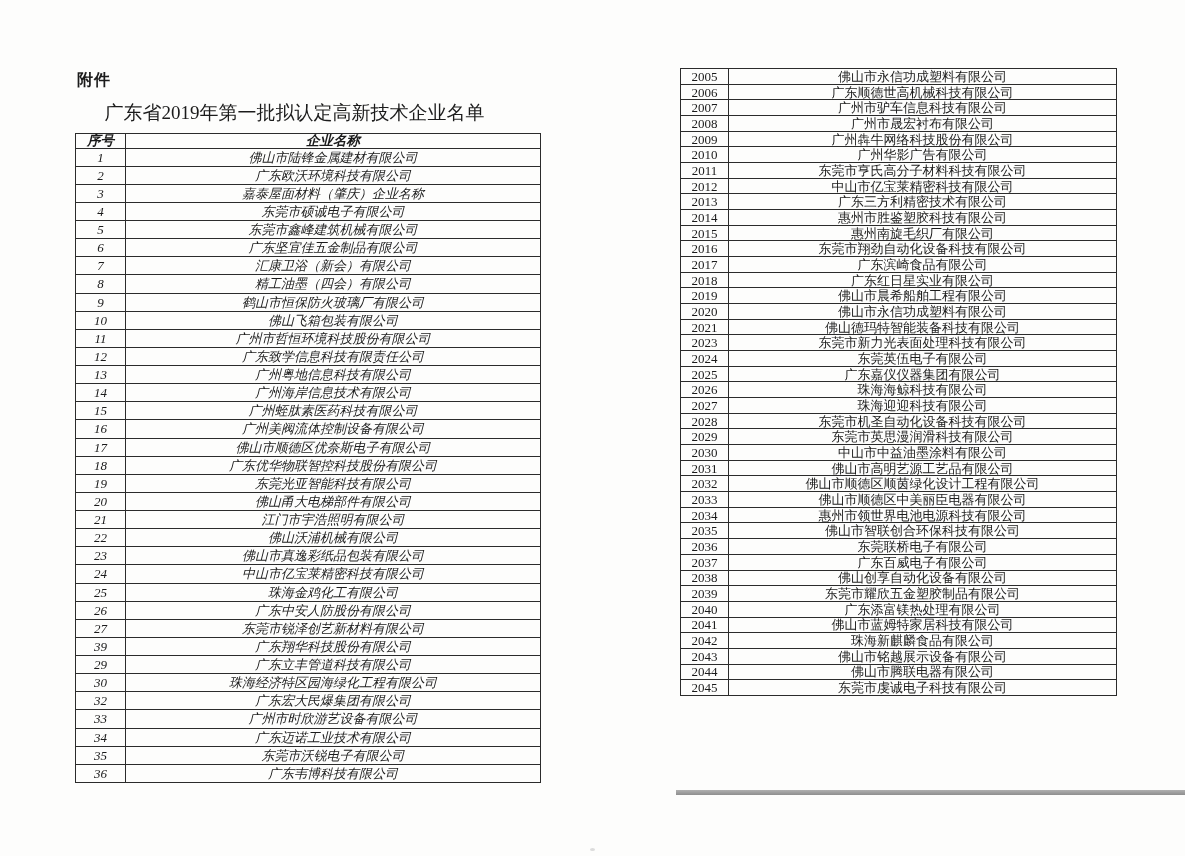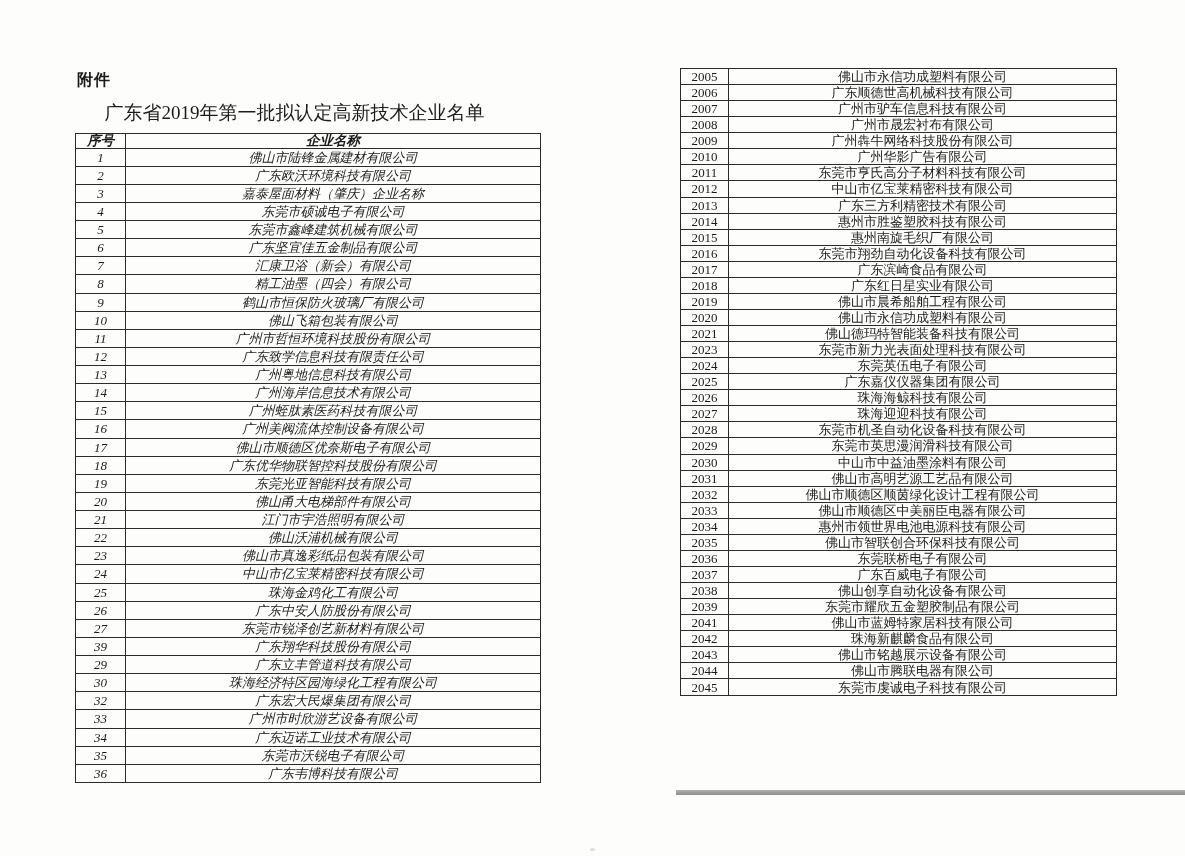--- a/index.html
+++ b/index.html
@@ -357,20 +357,24 @@
       </tr>
       <tr>
         <td class="col-no">2038</td>
         <td class="col-name">佛山创享自动化设备有限公司</td>
       </tr>
       <tr>
         <td class="col-no">2039</td>
         <td class="col-name">东莞市耀欣五金塑胶制品有限公司</td>
       </tr>
       <tr>
+        <td class="col-no">2040</td>
+        <td class="col-name">广东添富镁热处理有限公司</td>
+      </tr>
+      <tr>
         <td class="col-no">2041</td>
         <td class="col-name">佛山市蓝姆特家居科技有限公司</td>
       </tr>
       <tr>
         <td class="col-no">2042</td>
         <td class="col-name">珠海新麒麟食品有限公司</td>
       </tr>
       <tr>
         <td class="col-no">2043</td>
         <td class="col-name">佛山市铭越展示设备有限公司</td>

